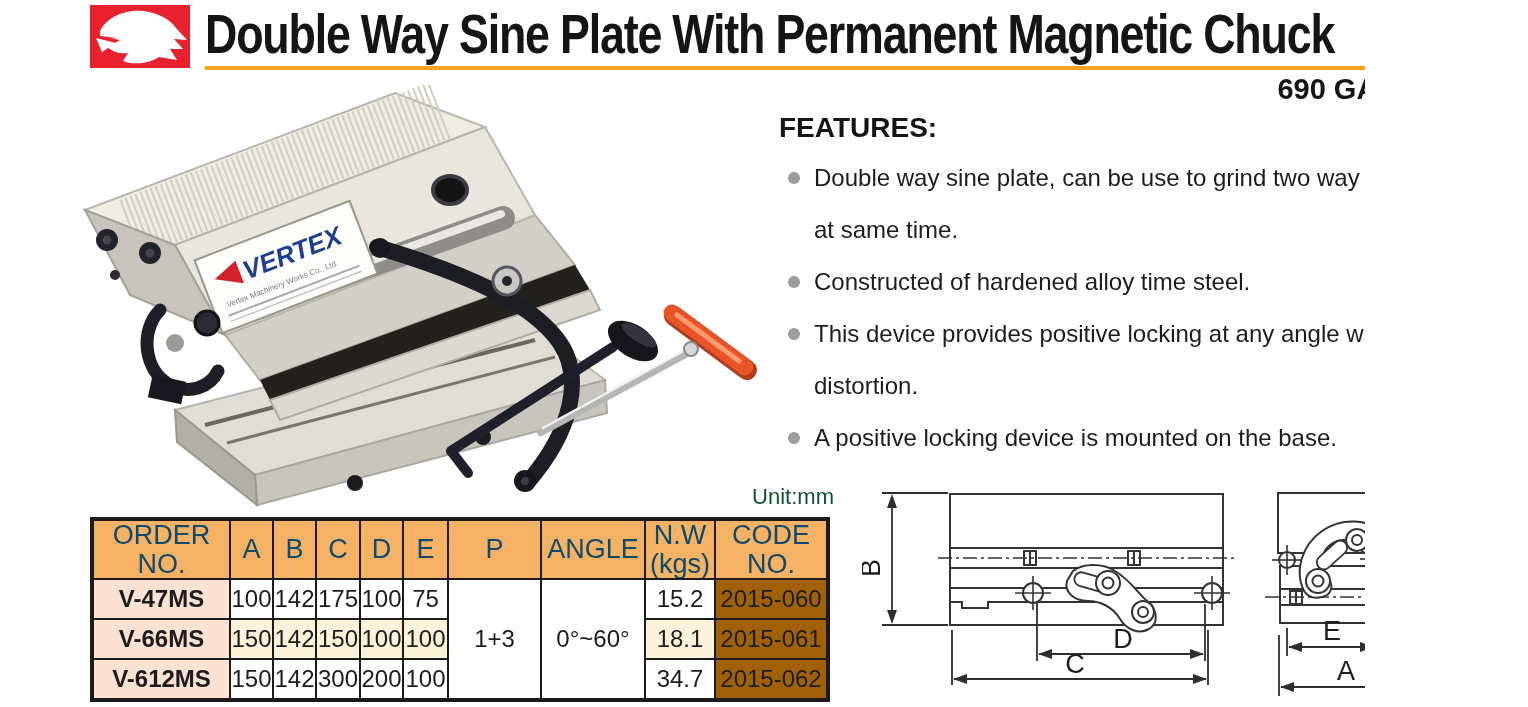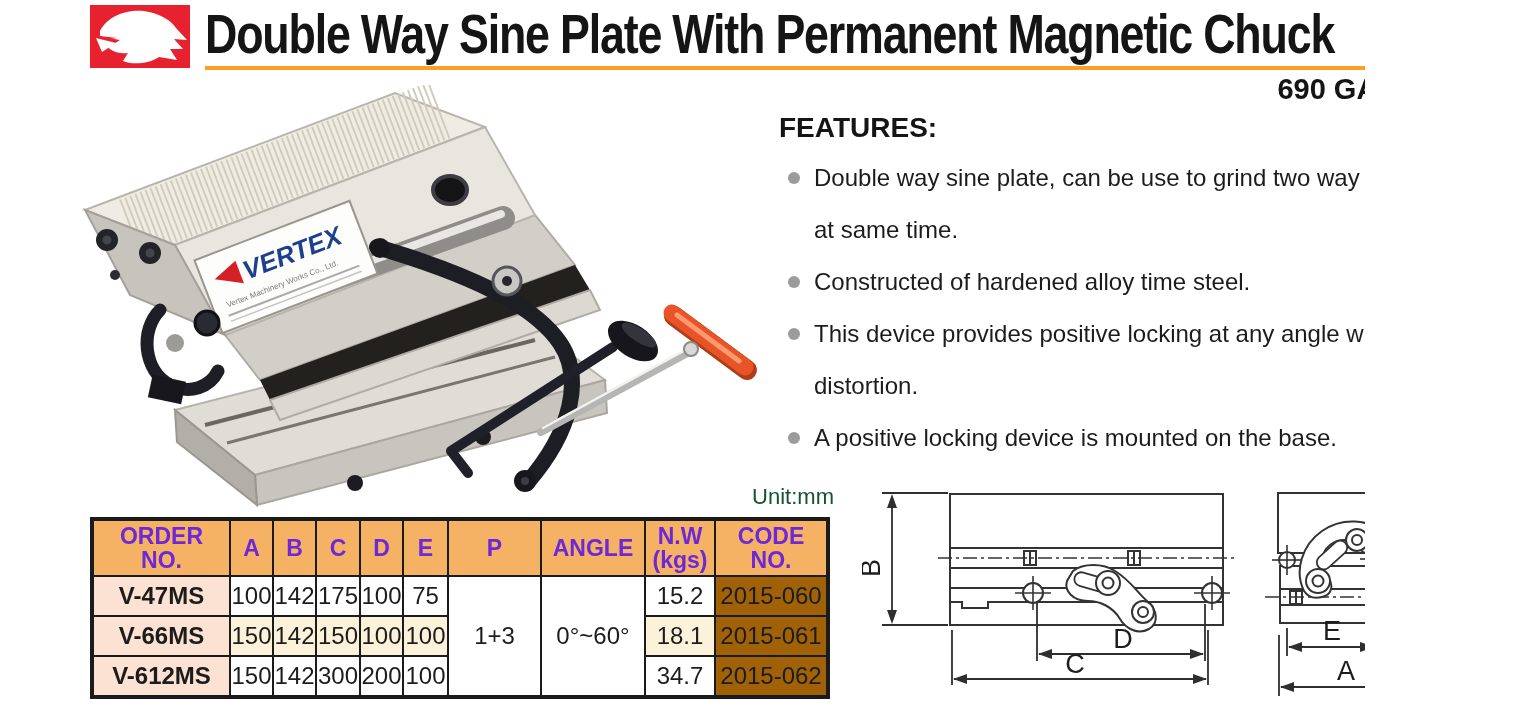--- a/index.html
+++ b/index.html
@@ -25,22 +25,22 @@
 
   
   .photo{position:absolute;left:55px;top:85px;width:715px;height:425px;}
 
   
   .unit-note{position:absolute;left:98px;top:484px;width:736px;text-align:right;font-size:22px;color:#14532d;}
   .spec-wrap{position:absolute;left:90px;top:517px;width:736px;}
   table.spec{border-collapse:collapse;table-layout:fixed;width:736px;border:4px solid #1b1b1b;}
   table.spec th,table.spec td{border:2.5px solid #1b1b1b;text-align:center;vertical-align:middle;
                               padding:0;overflow:hidden;}
-  table.spec th{background:#f5b264;font-size:23px;font-weight:700;height:54px;
-                white-space:pre-line;line-height:1.06;color:#6d28d9;}
+  table.spec th{background:#f5b264;font-size:27px;font-weight:400;height:54px;
+                white-space:pre-line;line-height:1.06;color:#0c4a6e;}
   table.spec td{font-size:24px;height:38px;color:#1c1c1c;}
   td.order{background:#fbe2d2;font-weight:700;}
   td.code{background:#a16207;}
   td.cream{background:#fcf2da;}
   td.white{background:#ffffff;}
 
   
   .drawing1{position:absolute;left:862px;top:480px;width:378px;height:226px;}
   .drawing2{position:absolute;left:1256px;top:480px;width:270px;height:226px;}
   svg text{font-family:"Liberation Sans",sans-serif;}

